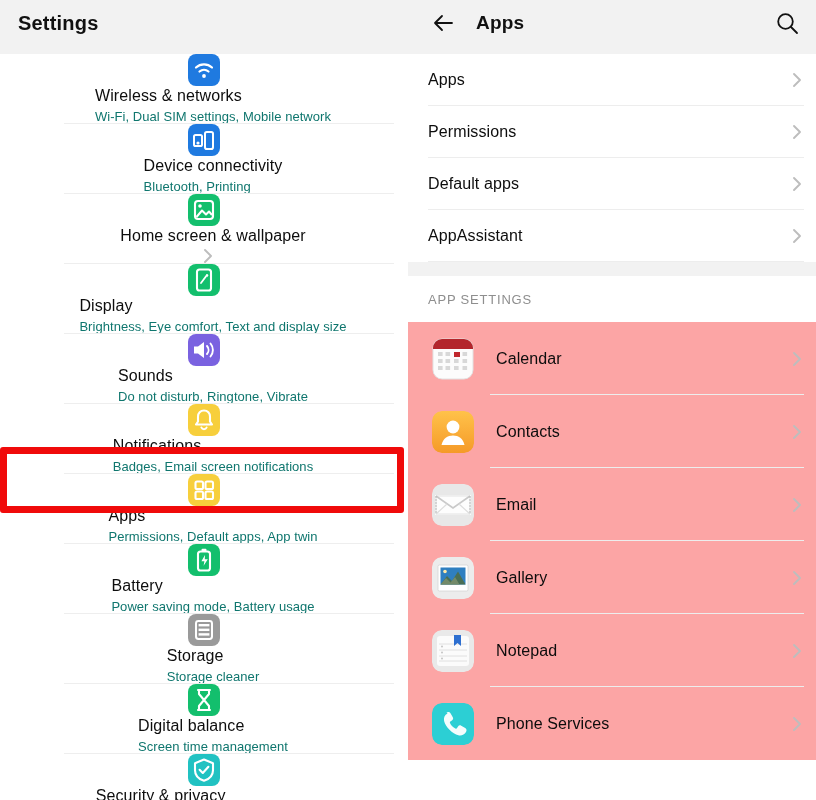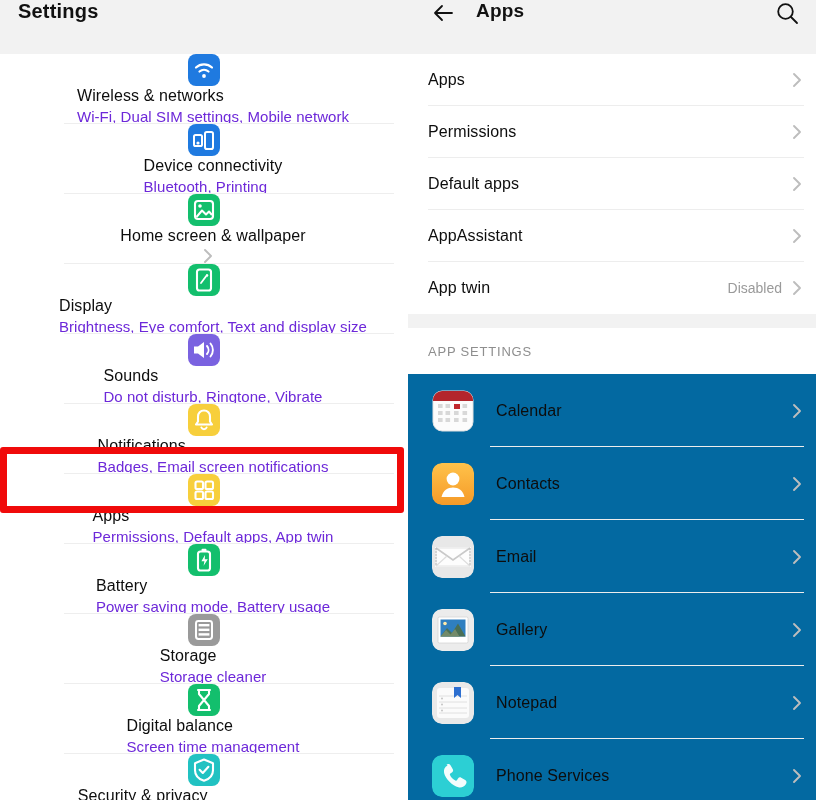--- a/index.html
+++ b/index.html
@@ -13,21 +13,21 @@
 
   
   .panel { width: 408px; height: 800px; position: relative; background: #ffffff; overflow: hidden; }
   .panel-left { border-right: 0; }
 
   
   .hdr {
     height: 46px;
     background: #f2f2f2;
     display: flex;
-    align-items: flex-start;
+    align-items: center;
     position: relative;
   }
   .hdr-title-left {
     font-size: 20px; font-weight: bold; color: #111;
     margin-left: 18px; letter-spacing: 0.2px;
   }
   .hdr-right { padding-left: 22px; padding-right: 16px; }
   .back-arrow { width: 26px; height: 26px; flex: 0 0 26px; }
   .hdr-title-right {
     font-size: 19px; font-weight: bold; color: #111;
@@ -48,21 +48,21 @@
     flex-direction: column;
   }
   .row .icon-wrap {
     width: 32px; height: 32px; flex: 0 0 32px;
     border-radius: 8px;
     display: flex; align-items: center; justify-content: center;
     overflow: hidden;
   }
   .row .texts { margin-left: 18px; flex: 1 1 auto; min-width: 0; }
   .row .t1 { font-size: 16px; color: #0d0d0d; line-height: 20px; letter-spacing: 0.1px; }
-  .row .t2 { font-size: 15px; color: #6d28d9; line-height: 18px; margin-top: 2px; letter-spacing: 0.05px; }
+  .row .t2 { font-size: 13px; color: #0f766e; line-height: 18px; margin-top: 2px; letter-spacing: 0.05px; }
   .row .chev { width: 14px; flex: 0 0 14px; margin-left: 8px; }
   .divider {
     position: absolute; left: 64px; right: 14px; bottom: 0;
     height: 1px; background: #eeeeee;
   }
 
   
   .rrow {
     display: flex; align-items: center;
     height: 52px;
@@ -79,21 +79,21 @@
     height: 46px; display: flex; align-items: center;
     padding-left: 20px;
     font-size: 13px; color: #8e8e8e; letter-spacing: 0.8px;
     background: #fff;
   }
 
   .approw {
     display: flex; align-items: center;
     height: 73px;
     padding-left: 24px; padding-right: 12px;
-    position: relative; background: #0369a1;
+    position: relative; background: #fca5a5;
   }
   .approw .appicon {
     width: 42px; height: 42px; flex: 0 0 42px;
     border-radius: 10px; overflow: hidden;
     display: flex; align-items: center; justify-content: center;
   }
   .approw .applabel { font-size: 16px; color: #0d0d0d; margin-left: 22px; flex: 1 1 auto; letter-spacing: 0.1px; }
   .approw .chev { width: 14px; flex: 0 0 14px; }
   .adiv { position: absolute; left: 82px; right: 12px; bottom: 0; height: 1px; background: #ededed; }
 
@@ -380,29 +380,20 @@
           <div class="rdiv"></div>
         </div>
         <div class="rrow">
           <span class="rlabel">AppAssistant</span>
           <span class="chev">
             <svg viewBox="0 0 14 20" width="14" height="20">
               <path d="M4 4 L10 10 L4 16" fill="none" stroke="#bdbdbd" stroke-width="1.9" stroke-linecap="round" stroke-linejoin="round"></path>
             </svg>
           </span>
           <div class="rdiv"></div>
-        </div>
-        <div class="rrow">
-          <span class="rlabel">App twin</span>
-          <span class="rvalue">Disabled</span>
-          <span class="chev">
-            <svg viewBox="0 0 14 20" width="14" height="20">
-              <path d="M4 4 L10 10 L4 16" fill="none" stroke="#bdbdbd" stroke-width="1.9" stroke-linecap="round" stroke-linejoin="round"></path>
-            </svg>
-          </span>
         </div>
       </div>
 
     <div class="sect-gap"></div>
     <div class="sect-hdr">APP SETTINGS</div>
 
     <div id="right-app-list">
         <div class="approw">
           <span class="appicon">
             <svg viewBox="0 0 42 42" width="42" height="42">

